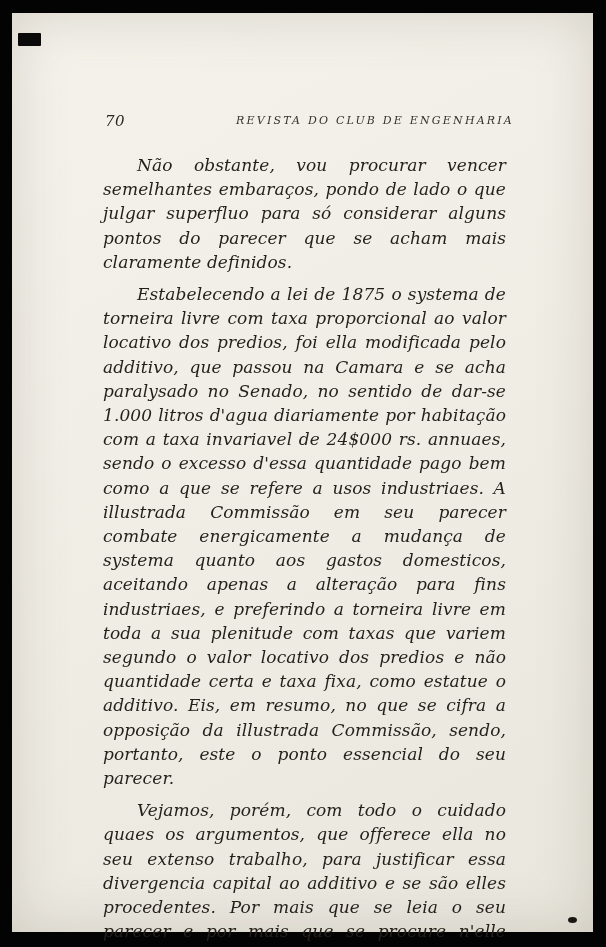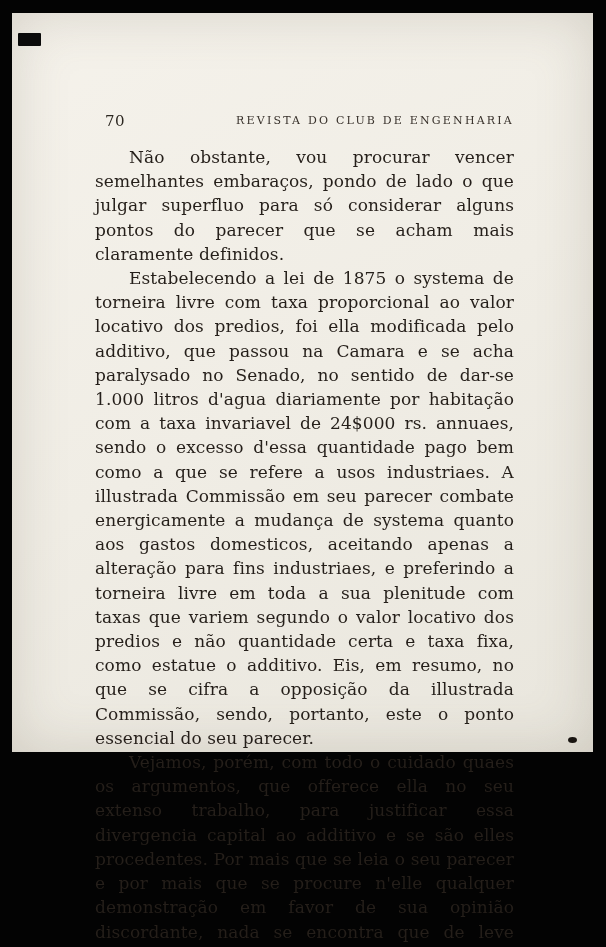--- a/index.html
+++ b/index.html
@@ -15,23 +15,24 @@
   .scan-frame {
     position: absolute;
     inset: 0;
     background: #030303;
   }
   .page {
     position: absolute;
     left: 12px;
     top: 13px;
     width: 581px;
-    height: 739px;
+    height: 919px;
     background: linear-gradient(150deg, #f5f2eb 0%, #f0ede5 50%, #e9e6dd 100%);
     box-shadow: inset 0 0 55px rgba(110, 100, 80, 0.22);
+    font-style: italic;
   }
   .artifact-top-left {
     position: absolute;
     left: 6px;
     top: 20px;
     width: 23px;
     height: 13px;
     background: #0a0a0a;
     border-radius: 1px;
   }
@@ -74,21 +75,21 @@
     left: 83px;
     top: 132px;
     width: 419px;
     font-size: 17px;
     line-height: 24.2px;
     color: #251f1a;
     text-align: justify;
     letter-spacing: 0.1px;
   }
   .body-text p {
-    margin: 0;
+    margin: 8px;
     text-indent: 34px;
   }
 </style>
 </head>
 <body>
 
 <div class="scan-frame">
   <div class="page">
 
     <div class="artifact-top-left"></div>

